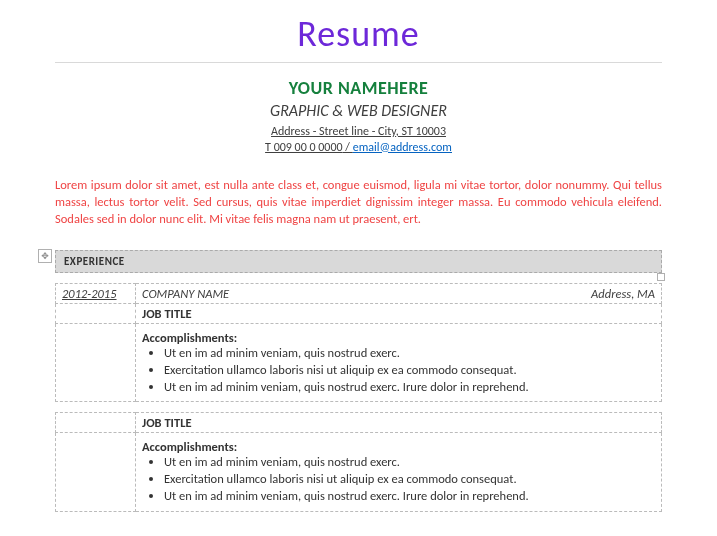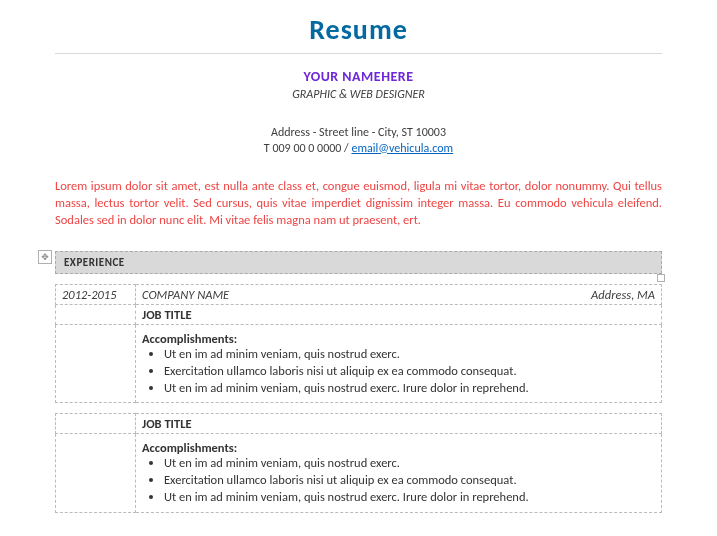--- a/index.html
+++ b/index.html
@@ -7,31 +7,31 @@
     font-family: Calibri, Arial, sans-serif;
     background: #fff;
     width: 717px;
     height: 536px;
     padding: 0 55px;
     font-size: 13px;
     color: #333;
   }
   .top-title {
     text-align: center;
-    font-size: 28px;
-    color: #0369a1;
-    font-weight: 700;
+    font-size: 36px;
+    color: #6d28d9;
+    font-weight: 400;
     padding: 12px 0 6px 0;
     border-bottom: 1px solid #d9d9d9;
     letter-spacing: 1px;
   }
   .header { text-align: center; margin-top: 14px; }
-  .name { font-size: 14px; font-weight: bold; color: #6d28d9; letter-spacing: 0.5px; }
-  .role { font-style: italic; font-size: 12px; color: #404040; margin-top: 2px; }
-  .contact { font-size: 12px; color: #404040; margin-top: 24px; line-height: 1.3; }
+  .name { font-size: 18px; font-weight: bold; color: #15803d; letter-spacing: 0.5px; }
+  .role { font-style: italic; font-size: 16px; color: #404040; margin-top: 2px; }
+  .contact { font-size: 12px; color: #404040; margin-top: 4px; line-height: 1.3; text-decoration: underline; }
   .contact a { color: #0563C1; text-decoration: underline; }
   .summary { margin-top: 22px; font-size: 12.5px; color: #ef4444; line-height: 1.35; text-align: justify; }
   .section-wrap { position: relative; margin-top: 22px; }
   .move-handle {
     position: absolute; left: -17px; top: -1px; width: 14px; height: 14px;
     border: 1px solid #b0b0b0; background: #fff; font-size: 9px; color: #888;
     display: flex; align-items: center; justify-content: center;
   }
   .section-header {
     background: #d9d9d9; border: 1px dashed #aaa;
@@ -39,40 +39,40 @@
     letter-spacing: 0.5px;
     position: relative;
   }
   .resize-handle {
     position: absolute; right: -4px; bottom: -9px; width: 8px; height: 8px;
     border: 1px solid #b0b0b0; background: #fff;
   }
   .job { margin-top: 10px; }
   table.job-table { width: 100%; border-collapse: collapse; }
   table.job-table td { border: 1px dashed #bbb; padding: 2px 6px; font-size: 12.5px; vertical-align: top; }
-  .date-cell { width: 80px; color: #404040; }
+  .date-cell { width: 80px; color: #404040; text-decoration: underline; }
   .company-row { font-style: italic; color: #404040; }
   .title-row { font-weight: bold; }
   .acc-label { font-weight: bold; padding-top: 4px; display: block; }
   ul.bullets { list-style: disc; padding-left: 22px; margin: 0 0 4px 0; }
   ul.bullets li { padding: 0; line-height: 1.35; }
   .loc-span { float: right; font-style: italic; }
 </style>
 </head>
 <body>
 
 <div class="top-title">Resume</div>
 
 <div class="header">
   <div class="name">YOUR NAMEHERE</div>
   <div class="role">GRAPHIC &amp; WEB DESIGNER</div>
   <div class="contact">
     <div>Address - Street line - City, ST 10003</div>
     <div>
-      <span>T 009 00 0 0000</span><span>  /  </span><a href="#">email@vehicula.com</a>
+      <span>T 009 00 0 0000</span><span>  /  </span><a href="#">email@address.com</a>
     </div>
   </div>
 </div>
 
 <div class="summary">Lorem ipsum dolor sit amet, est nulla ante class et, congue euismod, ligula mi vitae tortor, dolor nonummy. Qui tellus massa, lectus tortor velit. Sed cursus, quis vitae imperdiet dignissim integer massa. Eu commodo vehicula eleifend. Sodales sed in dolor nunc elit. Mi vitae felis magna nam ut praesent, ert.</div>
 
 <div class="section-wrap">
   <div class="move-handle">✥</div>
   <div class="section-header">
     <span>EXPERIENCE</span>

